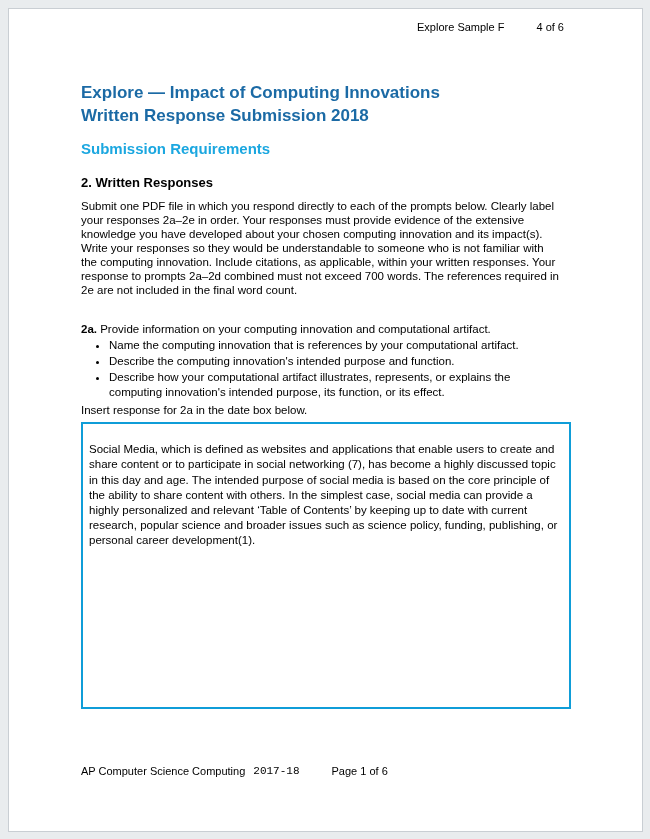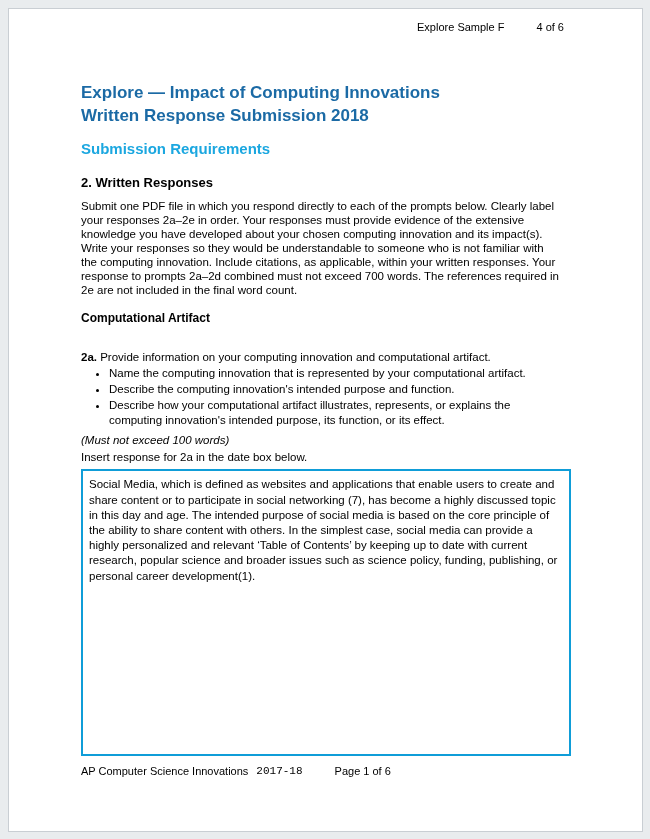--- a/index.html
+++ b/index.html
@@ -79,21 +79,21 @@
     font-size: 11.5px;
     line-height: 15.2px;
     font-style: italic;
   }
   .insert-line { margin-top: 2px; }
   .response-box {
     margin-top: 5px;
     width: 490px;
     height: 287px;
     border: 2px solid var(--box_border);
-    padding: 6px 10px 0 6px;
+    padding: 18px 10px 0 6px;
     background: #fff;
   }
   .response-box p {
     font-size: 11.5px;
     line-height: 15.2px;
   }
   .page-footer {
     position: absolute;
     left: 72px; top: 756px;
     font-size: 11px;
@@ -118,39 +118,37 @@
       <span>Explore — Impact of Computing Innovations</span>
       <span>Written Response Submission 2018</span>
     </h1>
 
     <h2 class="h-cyan">Submission Requirements</h2>
 
     <h3 class="h-black">2. Written Responses</h3>
 
     <p class="body-text intro">Submit one PDF file in which you respond directly to each of the prompts below. Clearly label your responses 2a–2e in order. Your responses must provide evidence of the extensive knowledge you have developed about your chosen computing innovation and its impact(s). Write your responses so they would be understandable to someone who is not familiar with the computing innovation. Include citations, as applicable, within your written responses. Your response to prompts 2a–2d combined must not exceed 700 words. The references required in 2e are not included in the final word count.</p>
 
-    <h4 class="h-artifact">Computational Artifact</h4>
 
     <p class="body-text prompt"><strong>2a.</strong> <span>Provide information on your computing innovation and computational artifact.</span></p>
 
     <ul class="bullet-list">
-      <li>Name the computing innovation that is represented by your computational artifact.</li>
+      <li>Name the computing innovation that is references by your computational artifact.</li>
       <li>Describe the computing innovation's intended purpose and function.</li>
       <li>Describe how your computational artifact illustrates, represents, or explains the computing innovation's intended purpose, its function, or its effect.</li>
     </ul>
 
-    <p class="italic-note">(Must not exceed 100 words)</p>
 
     <p class="body-text insert-line">Insert response for 2a in the date box below.</p>
 
     <div class="response-box">
       <p>Social Media, which is defined as websites and applications that enable users to create and share content or to participate in social networking (7), has become a highly discussed topic in this day and age. The intended purpose of social media is based on the core principle of the ability to share content with others. In the simplest case, social media can provide a highly personalized and relevant ‘Table of Contents’ by keeping up to date with current research, popular science and broader issues such as science policy, funding, publishing, or personal career development(1).</p>
     </div>
 
   </div>
 
   <div class="page-footer">
-    <span>AP Computer Science Innovations</span>
+    <span>AP Computer Science Computing</span>
     <span class="gap-sm">2017-18</span>
     <span class="gap-lg">Page 1 of 6</span>
   </div>
 
 </div>
 
 </body></html>

